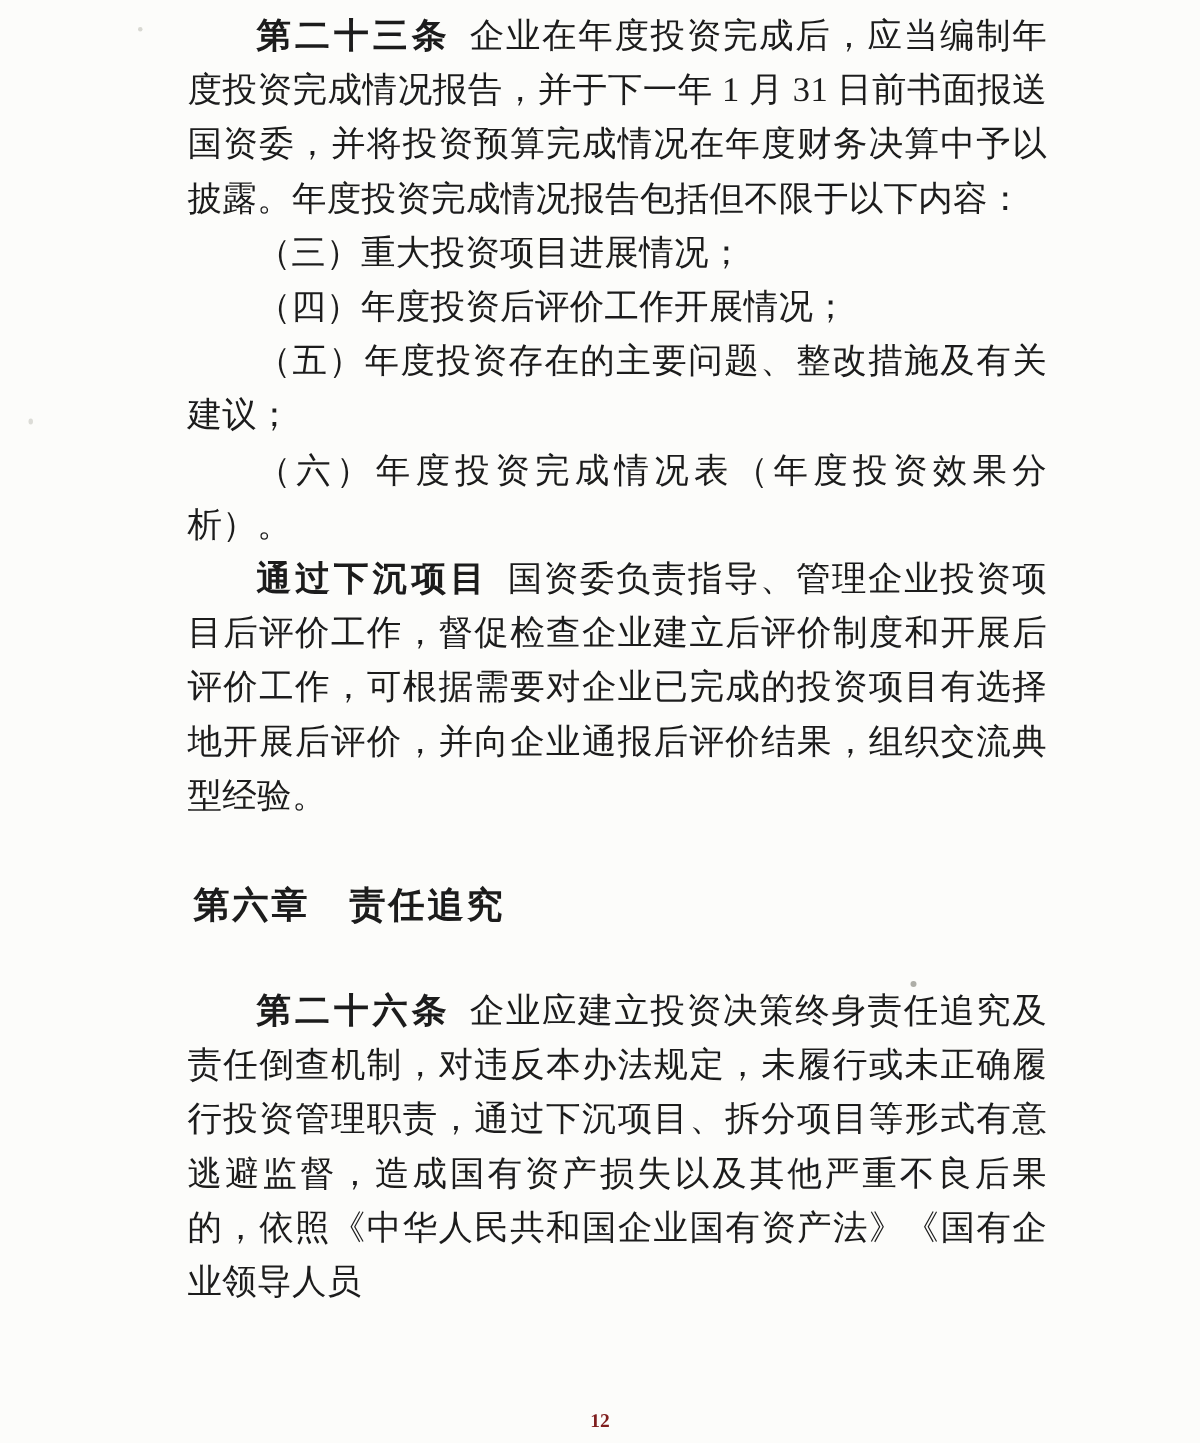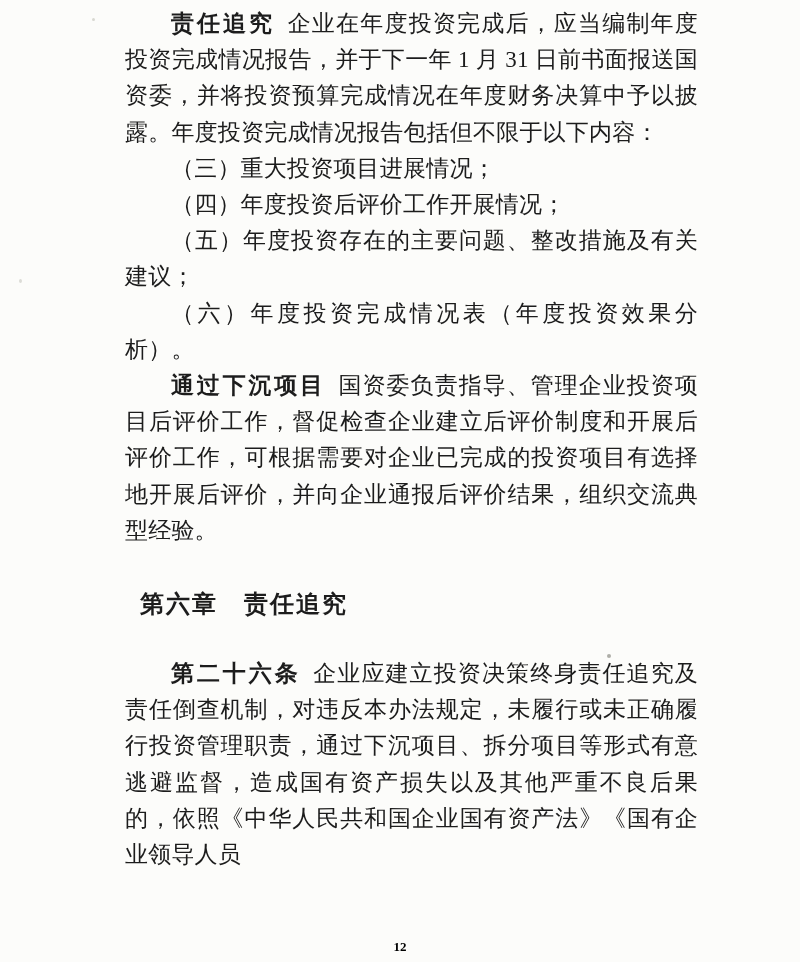--- a/index.html
+++ b/index.html
@@ -32,54 +32,54 @@
     text-indent: 2em;
     letter-spacing: 0.2px;
     word-break: break-all;
   }
   .art-num {
     font-weight: bold;
     letter-spacing: 2px;
     margin-right: 0.55em;
   }
   .chapter {
-    margin: 37px 0 34px 15px;
+    margin: 37px 0 34px 4px;
     font-size: 24px;
     font-weight: bold;
     line-height: 36px;
     text-align: center;
     text-indent: 0;
     letter-spacing: 2px;
   }
   .page-num {
     position: absolute;
     left: 0;
     right: 0;
     bottom: 8px;
     text-align: center;
     font-size: 13px;
     font-weight: bold;
     line-height: 14px;
-    color: #000000;
+    color: #7f1d1d;
   }
   .speck {
     position: absolute;
     border-radius: 50%;
   }
   .speck-1 { left: 607px; top: 654px; width: 4px; height: 4px; background: #9a9a92; opacity: .8; }
   .speck-2 { left: 92px;  top: 18px;  width: 3px; height: 3px; background: #c9c9c1; opacity: .7; }
   .speck-3 { left: 19px;  top: 279px; width: 3px; height: 4px; background: #cfcfc7; opacity: .7; }
 </style>
 </head>
 <body>
 
 <div class="page">
   <div class="content">
 
-    <p class="para"><span class="art-num">责任追究</span><span>企业在年度投资完成后，应当编制年度投资完成情况报告，并于下一年 1 月 31 日前书面报送国资委，并将投资预算完成情况在年度财务决算中予以披露。年度投资完成情况报告包括但不限于以下内容：</span></p>
+    <p class="para"><span class="art-num">第二十三条</span><span>企业在年度投资完成后，应当编制年度投资完成情况报告，并于下一年 1 月 31 日前书面报送国资委，并将投资预算完成情况在年度财务决算中予以披露。年度投资完成情况报告包括但不限于以下内容：</span></p>
 
     <p class="para">（三）重大投资项目进展情况；</p>
     <p class="para">（四）年度投资后评价工作开展情况；</p>
     <p class="para">（五）年度投资存在的主要问题、整改措施及有关建议；</p>
     <p class="para">（六）年度投资完成情况表（年度投资效果分析）。</p>
 
     <p class="para"><span class="art-num">通过下沉项目</span><span>国资委负责指导、管理企业投资项目后评价工作，督促检查企业建立后评价制度和开展后评价工作，可根据需要对企业已完成的投资项目有选择地开展后评价，并向企业通报后评价结果，组织交流典型经验。</span></p>
 
 
     <h2 class="para chapter">第六章　责任追究</h2>

